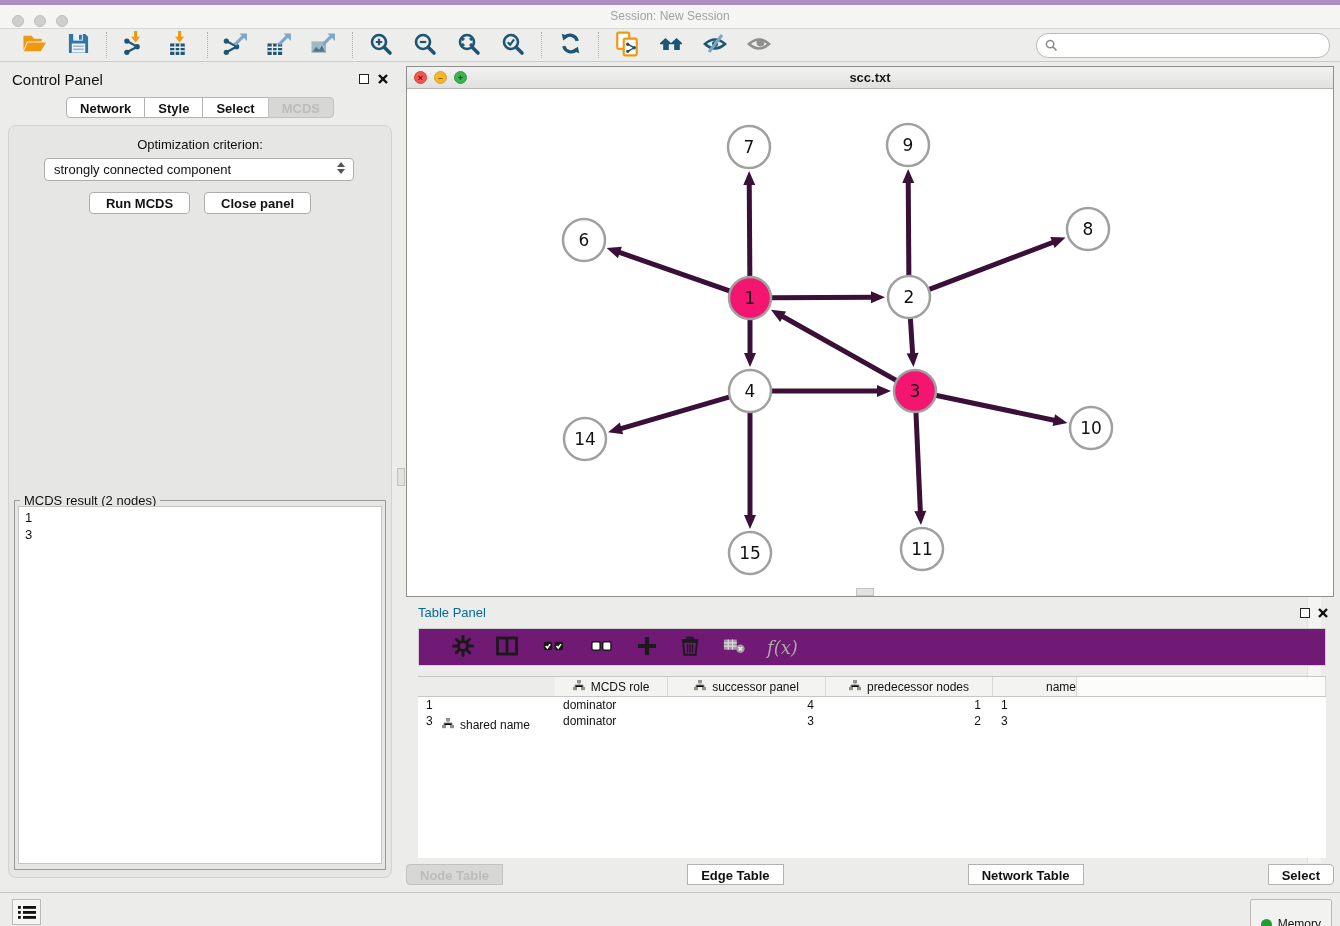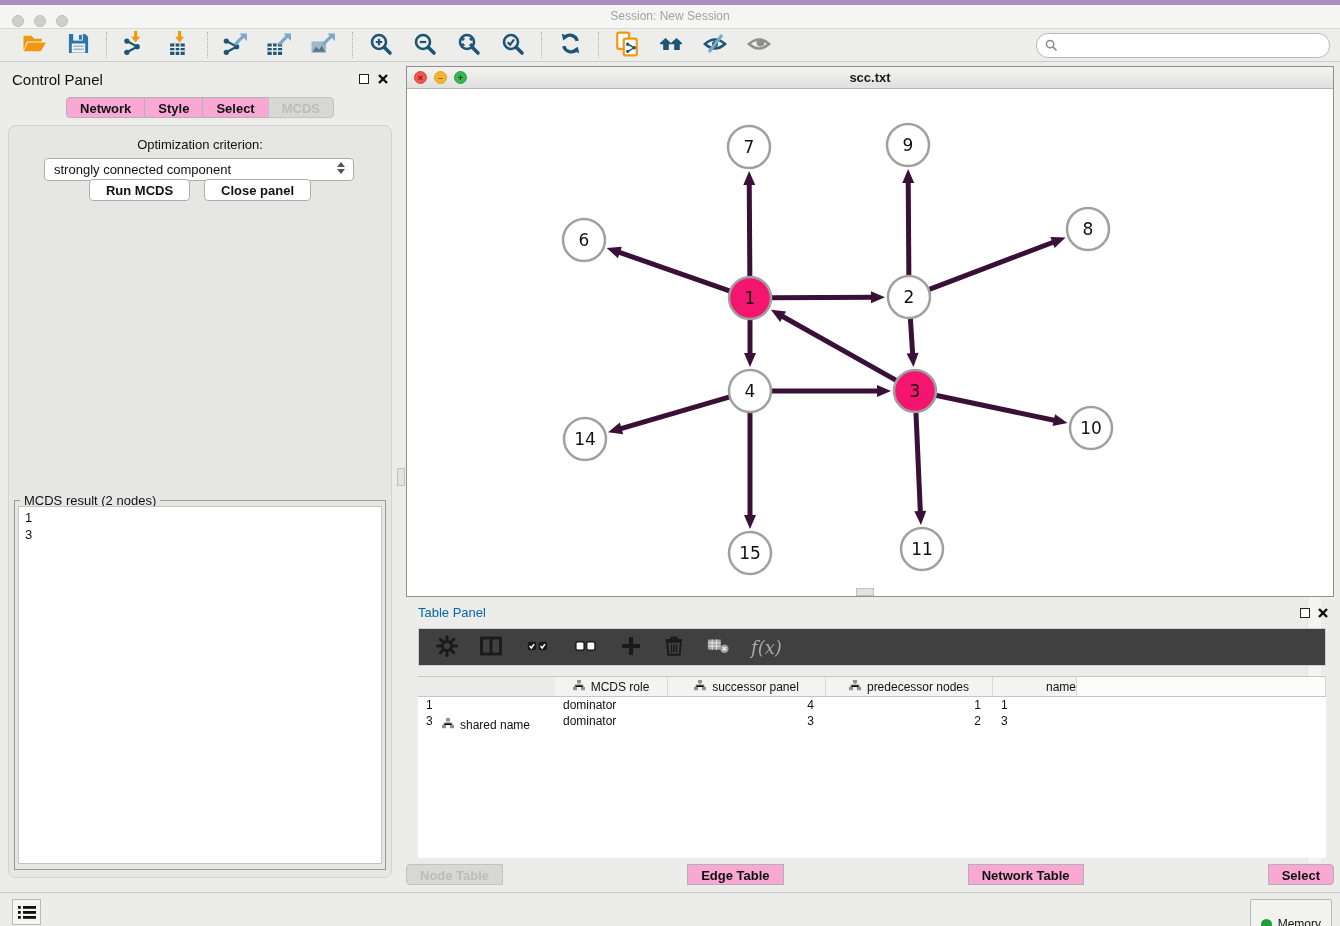--- a/index.html
+++ b/index.html
@@ -24,34 +24,34 @@
                border:1px solid #b9b9b7;border-radius:12px;display:flex;align-items:center;}
   .search-wrap svg{margin-left:8px;}
   .search-wrap input{border:none;outline:none;flex:1;height:18px;font-size:12px;background:transparent;
                      font-family:"Liberation Sans",sans-serif;}
   
   .cp-title{position:absolute;left:12px;top:71px;font-size:15px;color:#111;}
   .panel-float{position:absolute;width:10px;height:10px;border:1.6px solid #222;box-sizing:border-box;background:#fff;}
   .panel-close{position:absolute;width:12px;height:12px;}
   .cp-tabs{position:absolute;left:0;top:97px;width:400px;display:flex;justify-content:center;}
   .seg-tab{height:21px;line-height:21px;padding:0 13px;font-size:13px;font-weight:bold;color:#111;
-           background:#f9a8d4;border:1px solid #b2b2b0;margin-left:-1px;box-sizing:border-box;}
+           background:#ffffff;border:1px solid #b2b2b0;margin-left:-1px;box-sizing:border-box;}
   .seg-tab.first{border-radius:4px 0 0 4px;margin-left:0;}
   .seg-tab.last{border-radius:0 4px 4px 0;}
   .seg-tab.selected{background:#d7d7d5;color:#bcbcba;border-color:#c2c2c0;}
   .cp-inner{position:absolute;left:8px;top:125px;width:384px;height:753px;background:#e6e6e4;
             border:1px solid #d2d2d0;border-radius:8px;box-sizing:border-box;}
   .opt-label{position:absolute;left:0;top:137px;width:400px;text-align:center;font-size:13px;color:#111;}
   .criterion-select{position:absolute;left:44px;top:158px;width:310px;height:23px;background:#fff;
             border:1px solid #aeaeac;border-radius:4px;box-sizing:border-box;display:flex;align-items:center;
             font-size:13px;color:#111;padding-left:9px;}
   .stepper{position:absolute;right:8px;top:3px;display:flex;flex-direction:column;gap:2px;}
   .tri-up{width:0;height:0;border-left:4px solid transparent;border-right:4px solid transparent;border-bottom:5px solid #555;}
   .tri-dn{width:0;height:0;border-left:4px solid transparent;border-right:4px solid transparent;border-top:5px solid #555;}
-  .cp-buttons{position:absolute;left:0;top:179px;width:400px;display:flex;justify-content:center;gap:14px;}
+  .cp-buttons{position:absolute;left:0;top:192px;width:400px;display:flex;justify-content:center;gap:14px;}
   .btn{height:22px;padding:0 16px;background:#fff;border:1px solid #aeaeac;border-radius:4px;
        font-size:13px;font-weight:bold;color:#111;font-family:"Liberation Sans",sans-serif;}
   .result-fieldset{position:absolute;left:14px;top:500px;width:372px;height:370px;border:1px solid #9a9a98;box-sizing:border-box;}
   .result-legend{position:absolute;left:20px;top:493px;font-size:13px;color:#111;background:#e6e6e4;padding:0 4px;}
   .result-box{position:absolute;left:18px;top:506px;width:364px;height:358px;background:#fff;border:1px solid #c4c4c2;
               box-sizing:border-box;font-size:13px;color:#111;padding:2px 0 0 6px;line-height:17px;white-space:pre-line;}
   .result-scroll{position:absolute;right:19px;top:507px;width:13px;height:356px;background:#f4f4f2;border-left:1px solid #e2e2e0;}
   
   .net-window{position:absolute;left:406px;top:66px;width:928px;height:531px;background:#fff;
               border:1px solid #8f8f8d;box-sizing:border-box;}
@@ -59,22 +59,22 @@
                 background:linear-gradient(#f3f3f2,#e0e0de);border-bottom:1px solid #b5b5b3;box-sizing:border-box;}
   .net-title{position:absolute;left:0;right:0;top:3px;text-align:center;font-size:13px;font-weight:bold;color:#1a1a1a;}
   .net-dot{position:absolute;top:4px;width:13px;height:13px;border-radius:50%;box-sizing:border-box;
            font-size:9px;font-weight:bold;text-align:center;line-height:12px;}
   .net-canvas{position:absolute;left:0;top:22px;width:926px;height:507px;}
   
   .split-handle-v{position:absolute;left:397px;top:468px;width:8px;height:18px;background:#e2e2e0;border:1px solid #c2c2c0;box-sizing:border-box;}
   .split-handle-h{position:absolute;left:856px;top:588px;width:18px;height:8px;background:#e2e2e0;border:1px solid #c2c2c0;box-sizing:border-box;}
   
   .tp-title{position:absolute;left:418px;top:605px;font-size:13px;color:#0369a1;}
-  .tp-toolbar{position:absolute;left:418px;top:628px;width:908px;height:38px;background:#404040;
-              border:1px solid #cfcfcd;box-sizing:border-box;display:flex;align-items:center;gap:20px;padding-left:16px;}
+  .tp-toolbar{position:absolute;left:418px;top:628px;width:908px;height:38px;background:#701a75;
+              border:1px solid #cfcfcd;box-sizing:border-box;display:flex;align-items:center;gap:20px;padding-left:32px;}
   .tp-btn{display:flex;align-items:center;justify-content:center;background:none;border:none;padding:0;height:30px;}
   .fx-label{font-family:"DejaVu Serif",serif;font-style:italic;font-size:18px;color:#a9a9a7;}
   .table{position:absolute;left:418px;top:676px;width:908px;}
   .thead{display:flex;height:19px;border-top:1px solid #c6c6c4;border-bottom:1px solid #c6c6c4;}
   .th{background:#f3f3f1;border-right:1px solid #d8d8d6;box-sizing:border-box;display:flex;
       align-items:center;justify-content:center;gap:6px;font-size:12px;color:#111;}
   .th-fill{background:#fcfcfb;flex:1;}
   .tbody{background:#fff;height:161px;}
   .trow{display:flex;height:16px;font-size:12px;color:#111;}
   .td{box-sizing:border-box;overflow:hidden;line-height:16px;}

